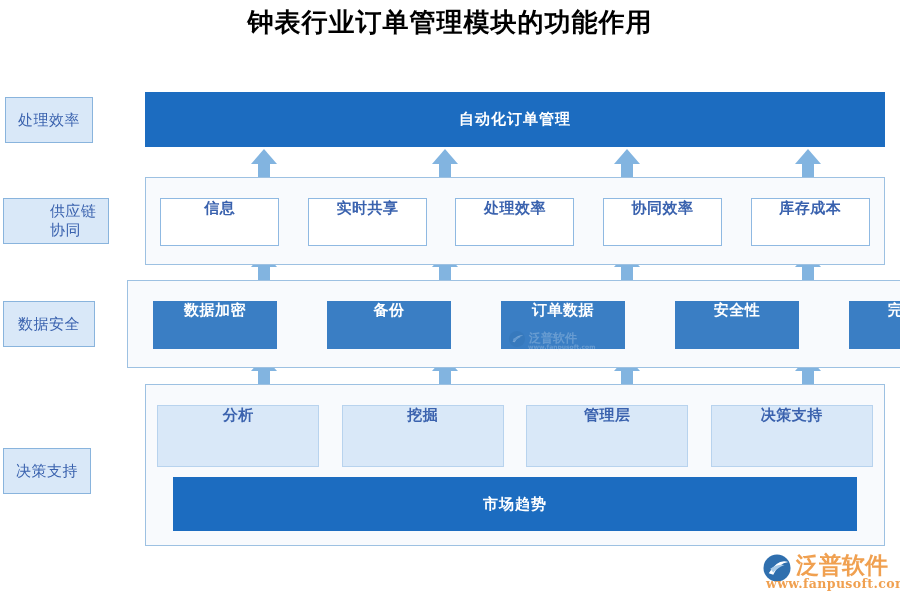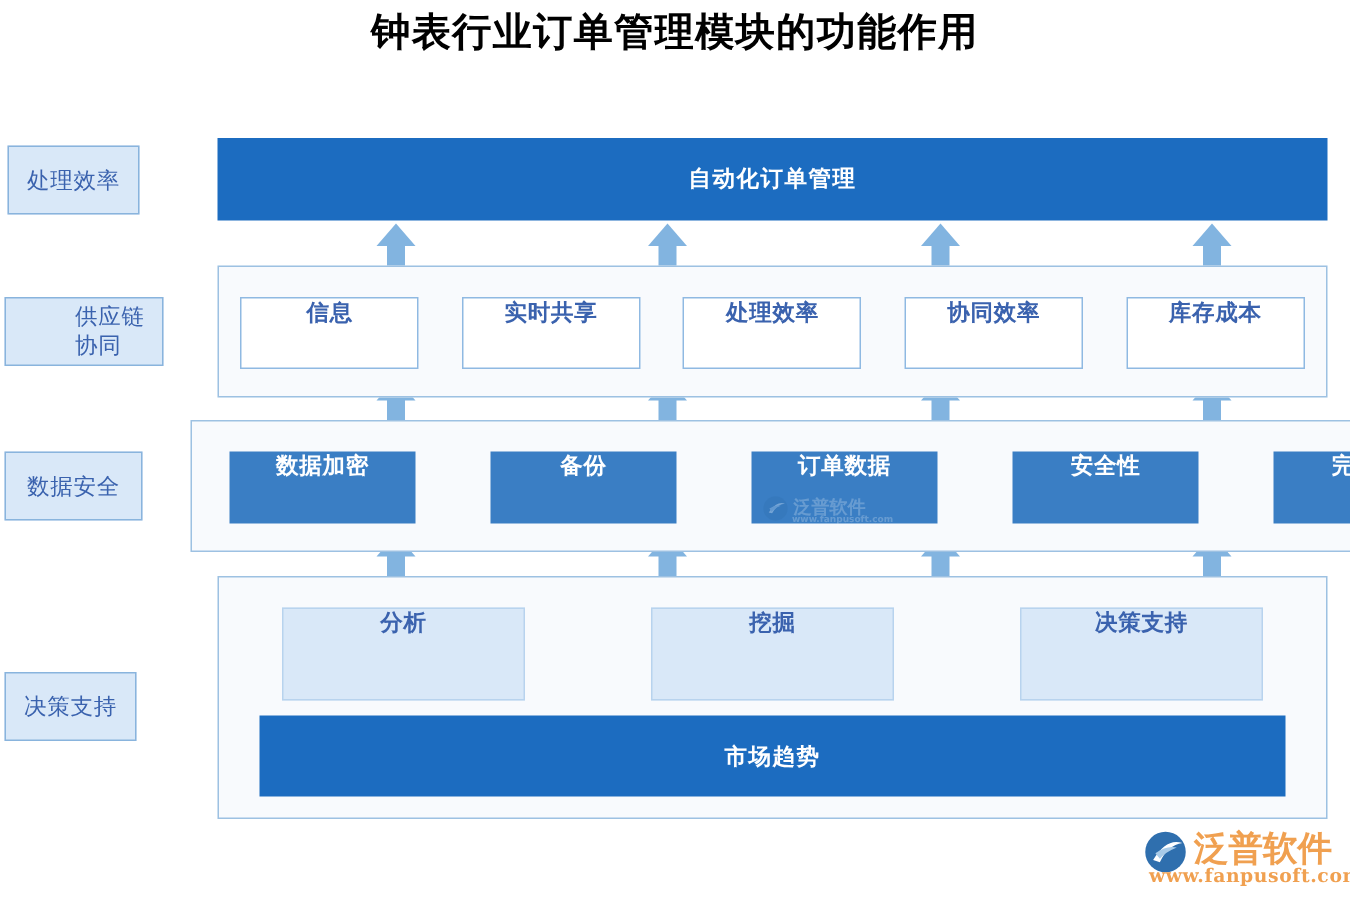--- a/index.html
+++ b/index.html
@@ -297,20 +297,23 @@
 
   <div class="row-box r4">
     <div class="cells c4">
       <div class="cell">
           <span>分析</span>
         </div>
       <div class="cell">
           <span>挖掘</span>
         </div>
       <div class="cell">
+          <span>管理层</span>
+        </div>
+      <div class="cell">
           <span>决策支持</span>
         </div>
     </div>
   </div>
 
   <div class="banner bottom">
     <span>市场趋势</span>
   </div>
 
   <div class="wm">

